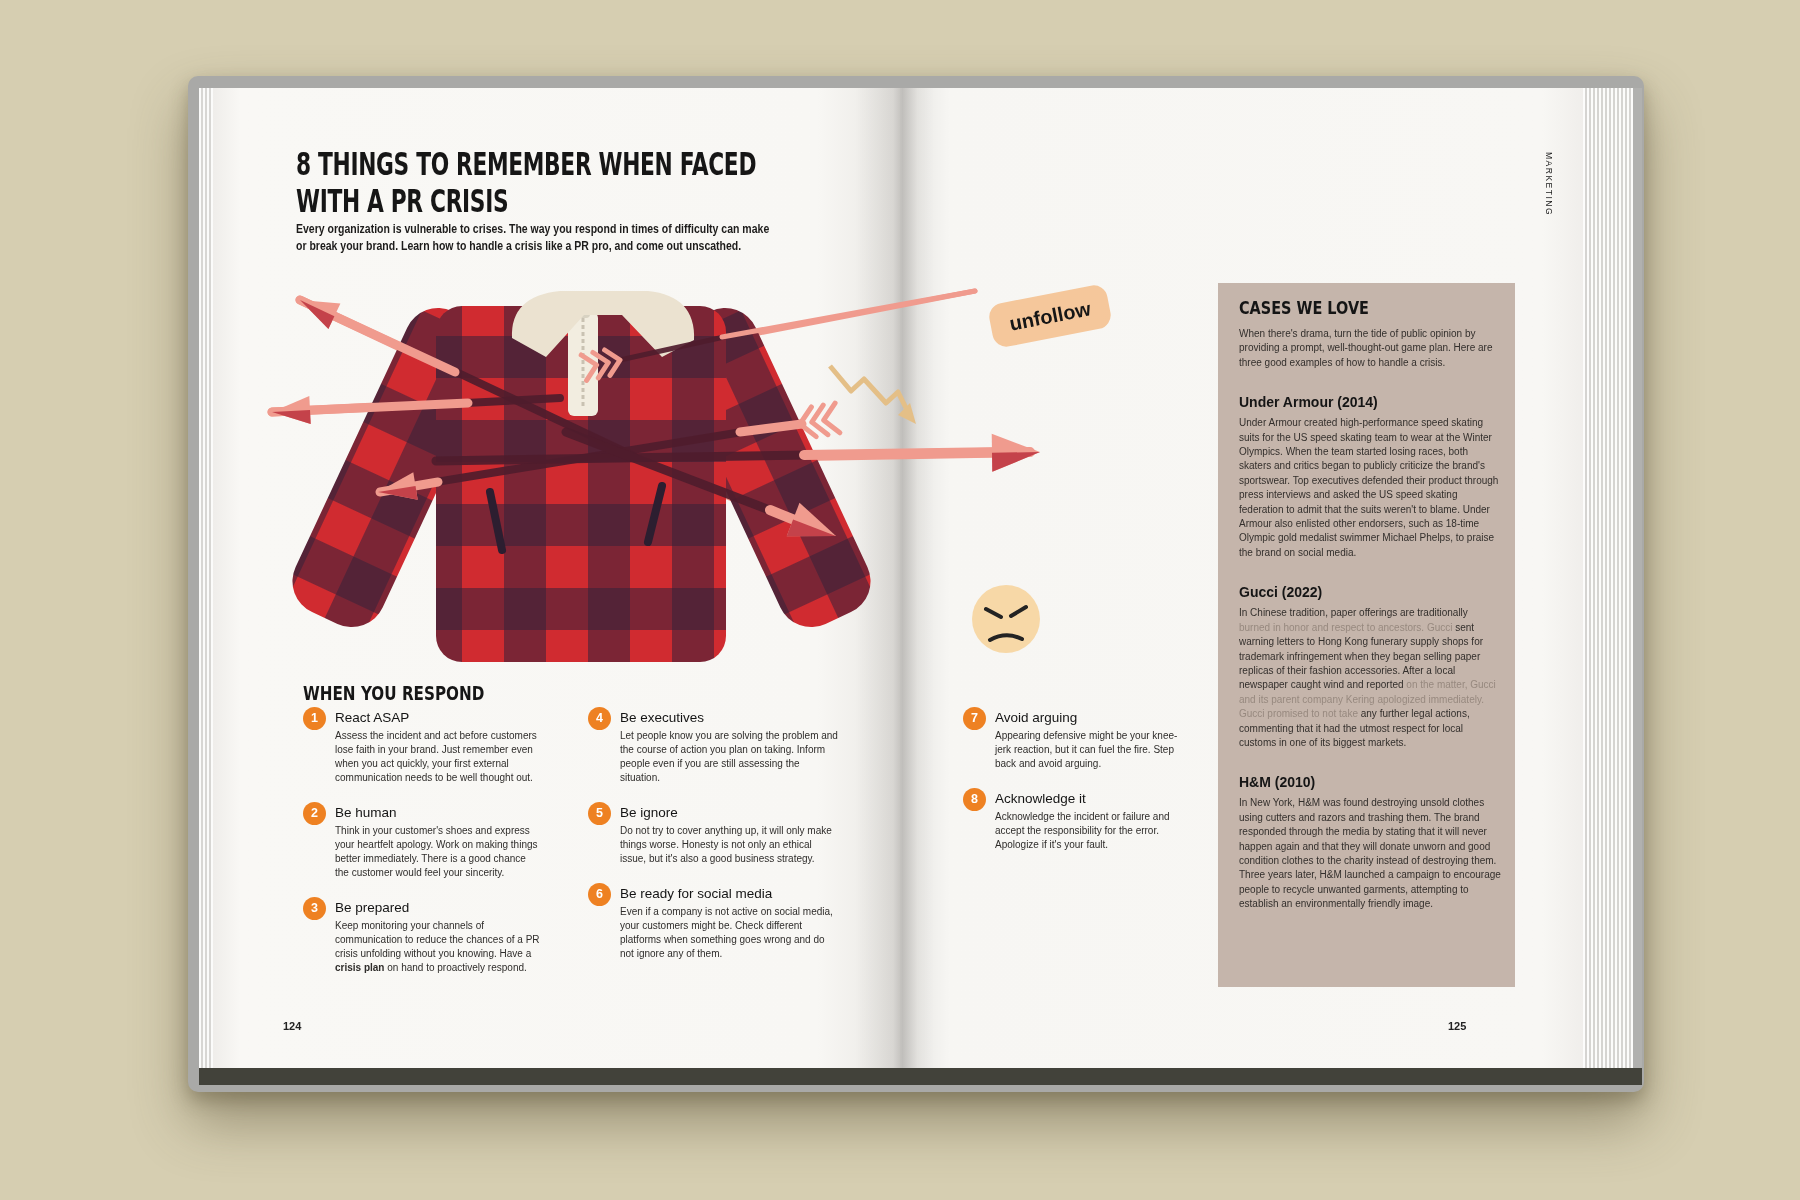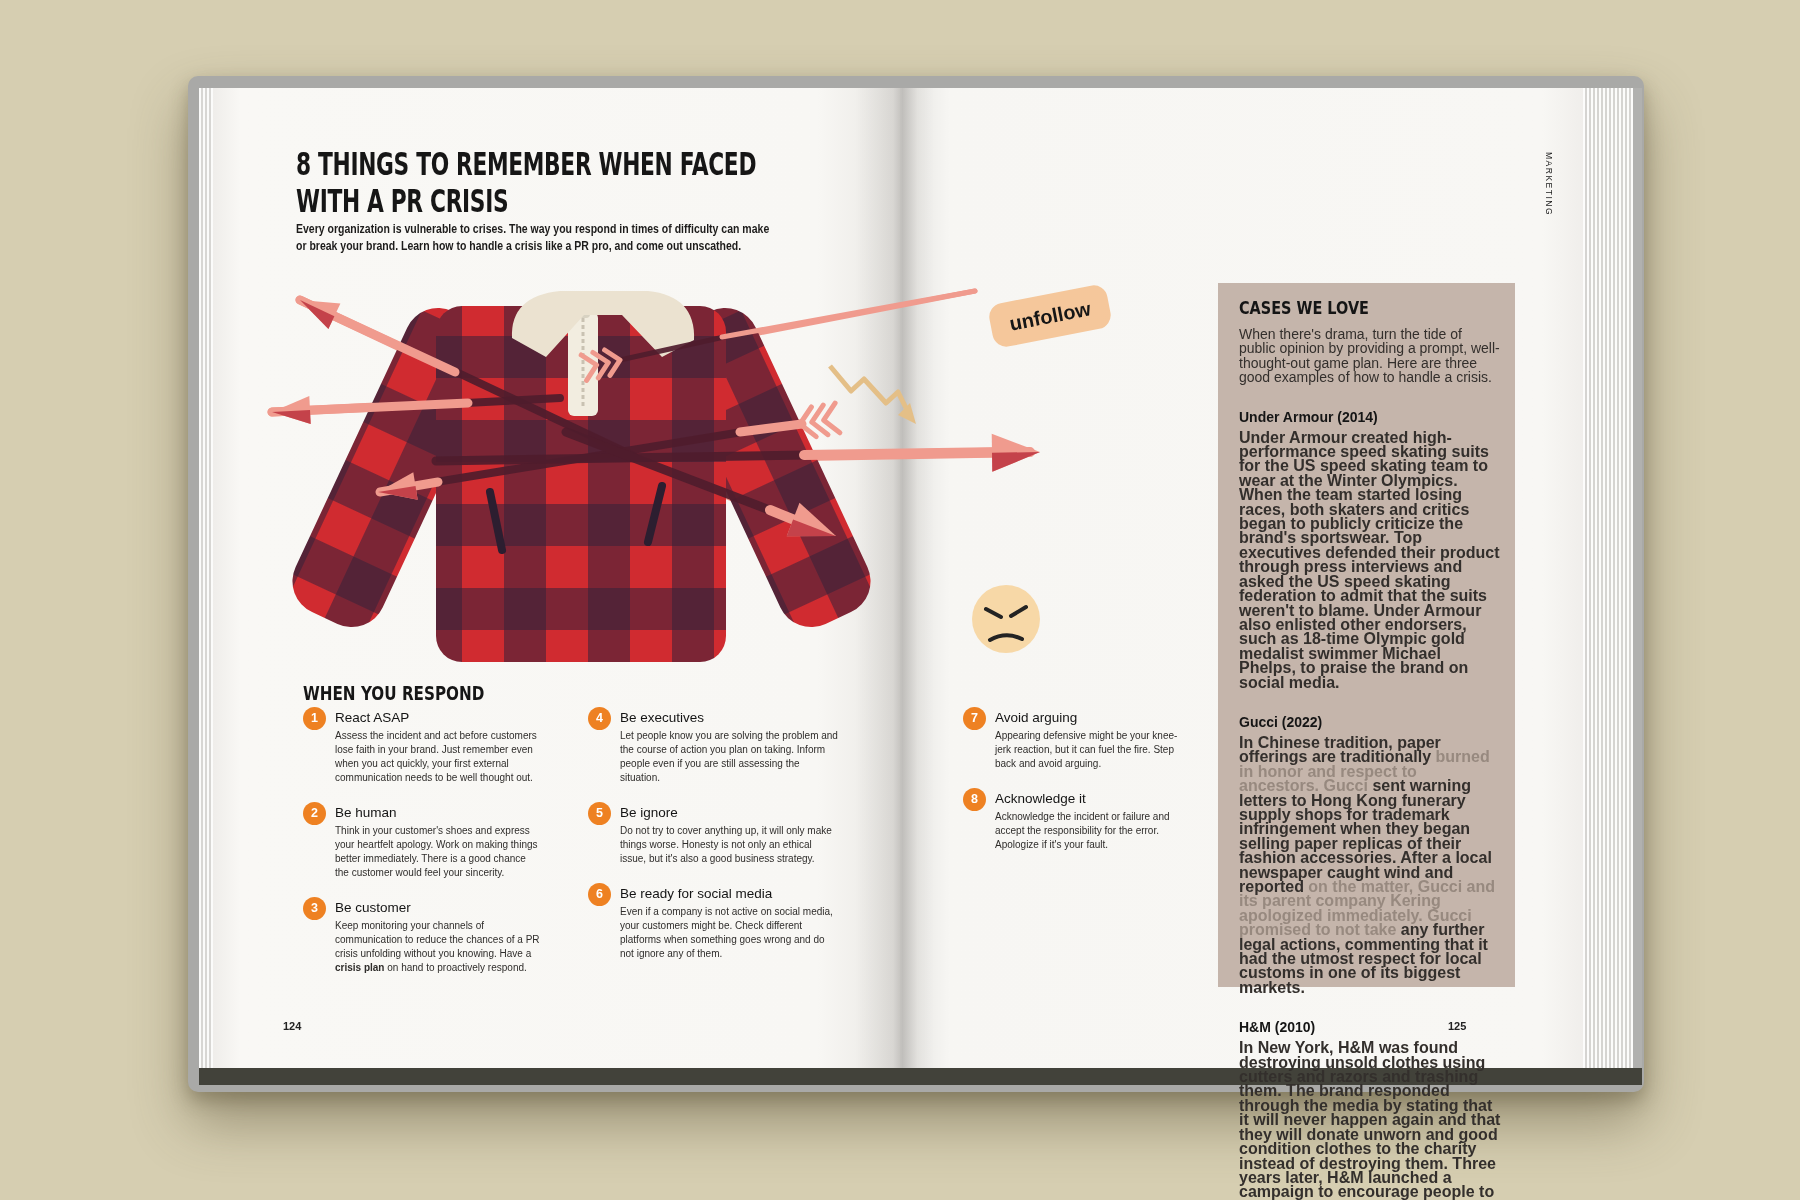--- a/index.html
+++ b/index.html
@@ -52,23 +52,23 @@
   .step-title{font-weight:normal;font-size:13.5px;line-height:17px;color:#141414;
     margin-bottom:3px;}
   .step-text{font-size:10px;line-height:14px;color:#2f2d2b;}
 
   
   .sidebar{position:absolute;left:1218px;top:283px;width:297px;height:704px;z-index:4;
     background:#c5b5ab;box-sizing:border-box;padding:15px 14px 0 21px;}
   .sb-head{font-family:"DejaVu Sans",sans-serif;font-weight:bold;font-size:17px;
     color:#151515;transform:scaleX(.85);transform-origin:0 0;width:200px;
     margin-bottom:9px;}
-  .sb-intro{font-size:14px;line-height:14.4px;color:#332f2c;white-space:pre-line;}
+  .sb-intro{font-size:10px;line-height:14.4px;color:#332f2c;white-space:pre-line;}
   .case-title{font-weight:bold;font-size:14px;color:#151515;margin:24px 0 6px 0;}
-  .case-body{font-size:16px;line-height:14.4px;color:#332f2c;font-weight:bold;}
+  .case-body{font-size:10px;line-height:14.4px;color:#332f2c;}
   .fade{color:#97897f;}
 
   .pn{font-size:11px;font-weight:bold;color:#222;}
   .pn-left{left:283px;top:1020px;}
   .pn-right{left:1448px;top:1020px;width:72px;text-align:left;}
   .edge-label{left:1544px;top:152px;font-size:8.5px;letter-spacing:1.5px;
     color:#1b1b1b;writing-mode:vertical-rl;}
 
   
   .illus{position:absolute;left:260px;top:240px;width:880px;height:470px;z-index:5;}
@@ -106,21 +106,21 @@
       <div class="step">
         <div class="badge">2</div>
         <div class="step-content">
           <div class="step-title">Be human</div>
           <div class="step-text">Think in your customer's shoes and express your heartfelt apology. Work on making things better immediately. There is a good chance the customer would feel your sincerity.</div>
         </div>
       </div>
       <div class="step">
         <div class="badge">3</div>
         <div class="step-content">
-          <div class="step-title">Be customer</div>
+          <div class="step-title">Be prepared</div>
           <div class="step-text">Keep monitoring your channels of communication to reduce the chances of a PR crisis unfolding without you knowing. Have a <b>crisis plan</b> on hand to proactively respond.</div>
         </div>
       </div>
     </div>
   <div class="step-col" data-col="2">
       <div class="step">
         <div class="badge">4</div>
         <div class="step-content">
           <div class="step-title">Be executives</div>
           <div class="step-text">Let people know you are solving the problem and the course of action you plan on taking. Inform people even if you are still assessing the situation.</div>

